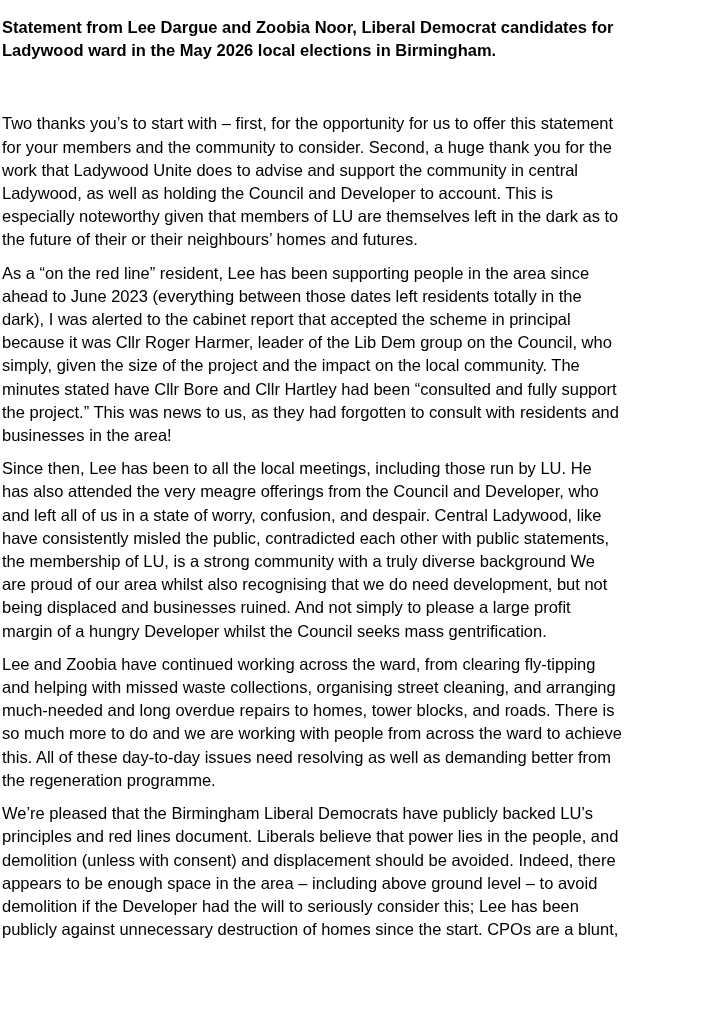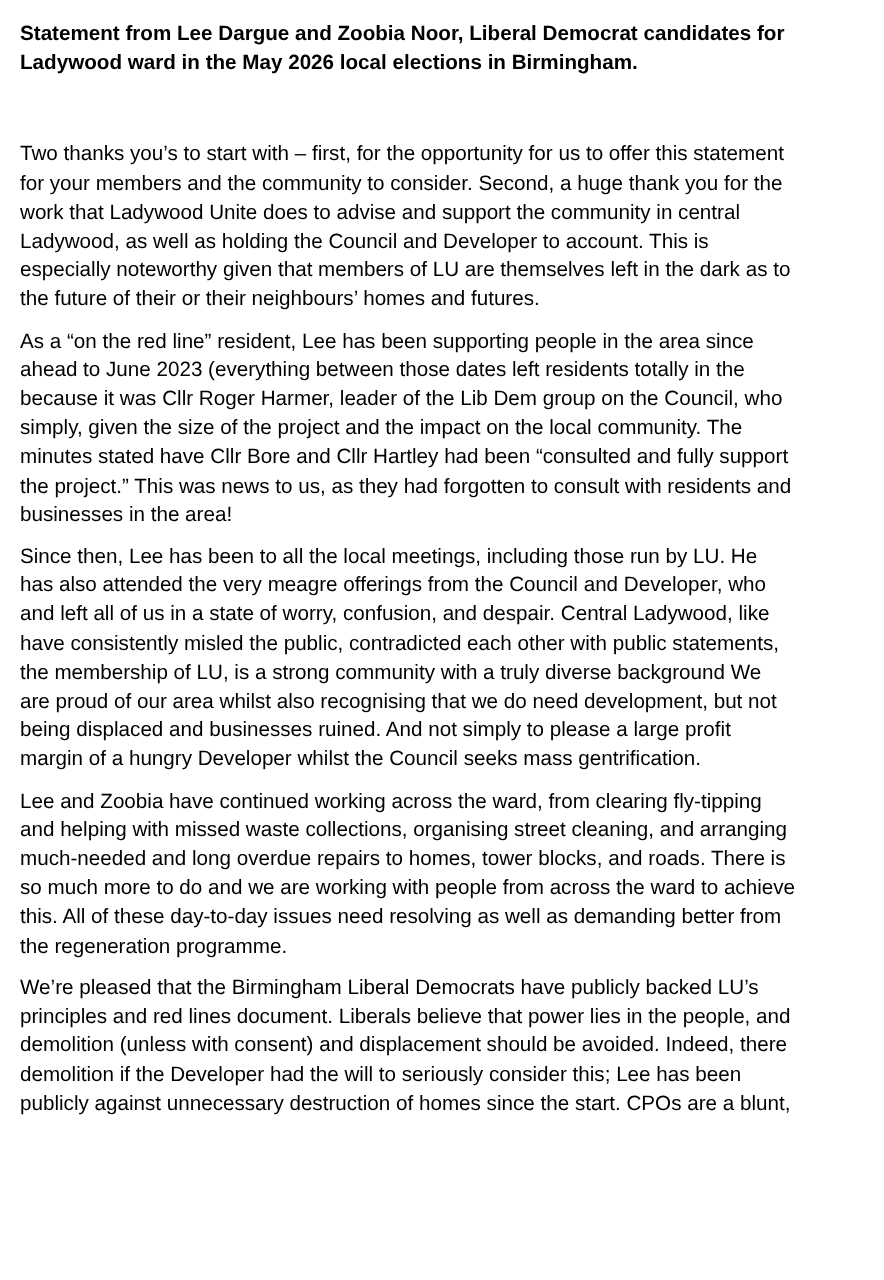--- a/index.html
+++ b/index.html
@@ -11,21 +11,21 @@
     width: 707px;
     height: 1024px;
     overflow: hidden;
     font-family: "Liberation Sans", sans-serif;
     color: #000000;
   }
   .page {
     box-sizing: border-box;
     width: 700px;
     height: 1024px;
-    padding: 16px 14px 0 16px;
+    padding: 16px 14px 0 2px;
     overflow: hidden;
     background: #ffffff;
   }
   .line {
     white-space: pre;
     font-size: 16.5px;
     line-height: 23.2px;
     letter-spacing: 0px;
   }
   .doc-title {
@@ -51,20 +51,21 @@
         <div class="line">Two thanks you’s to start with – first, for the opportunity for us to offer this statement</div>
         <div class="line">for your members and the community to consider. Second, a huge thank you for the</div>
         <div class="line">work that Ladywood Unite does to advise and support the community in central</div>
         <div class="line">Ladywood, as well as holding the Council and Developer to account. This is</div>
         <div class="line">especially noteworthy given that members of LU are themselves left in the dark as to</div>
         <div class="line">the future of their or their neighbours’ homes and futures.</div>
       </div>
       <div class="paragraph">
         <div class="line">As a “on the red line” resident, Lee has been supporting people in the area since</div>
         <div class="line">ahead to June 2023 (everything between those dates left residents totally in the</div>
+        <div class="line">dark), I was alerted to the cabinet report that accepted the scheme in principal</div>
         <div class="line">because it was Cllr Roger Harmer, leader of the Lib Dem group on the Council, who</div>
         <div class="line">simply, given the size of the project and the impact on the local community. The</div>
         <div class="line">minutes stated have Cllr Bore and Cllr Hartley had been “consulted and fully support</div>
         <div class="line">the project.” This was news to us, as they had forgotten to consult with residents and</div>
         <div class="line">businesses in the area!</div>
       </div>
       <div class="paragraph">
         <div class="line">Since then, Lee has been to all the local meetings, including those run by LU. He</div>
         <div class="line">has also attended the very meagre offerings from the Council and Developer, who</div>
         <div class="line">and left all of us in a state of worry, confusion, and despair. Central Ladywood, like</div>
@@ -79,17 +80,18 @@
         <div class="line">and helping with missed waste collections, organising street cleaning, and arranging</div>
         <div class="line">much-needed and long overdue repairs to homes, tower blocks, and roads. There is</div>
         <div class="line">so much more to do and we are working with people from across the ward to achieve</div>
         <div class="line">this. All of these day-to-day issues need resolving as well as demanding better from</div>
         <div class="line">the regeneration programme.</div>
       </div>
       <div class="paragraph">
         <div class="line">We’re pleased that the Birmingham Liberal Democrats have publicly backed LU’s</div>
         <div class="line">principles and red lines document. Liberals believe that power lies in the people, and</div>
         <div class="line">demolition (unless with consent) and displacement should be avoided. Indeed, there</div>
+        <div class="line">appears to be enough space in the area – including above ground level – to avoid</div>
         <div class="line">demolition if the Developer had the will to seriously consider this; Lee has been</div>
         <div class="line">publicly against unnecessary destruction of homes since the start. CPOs are a blunt,</div>
       </div>
     </div>
 </div>
 
 </body></html>

